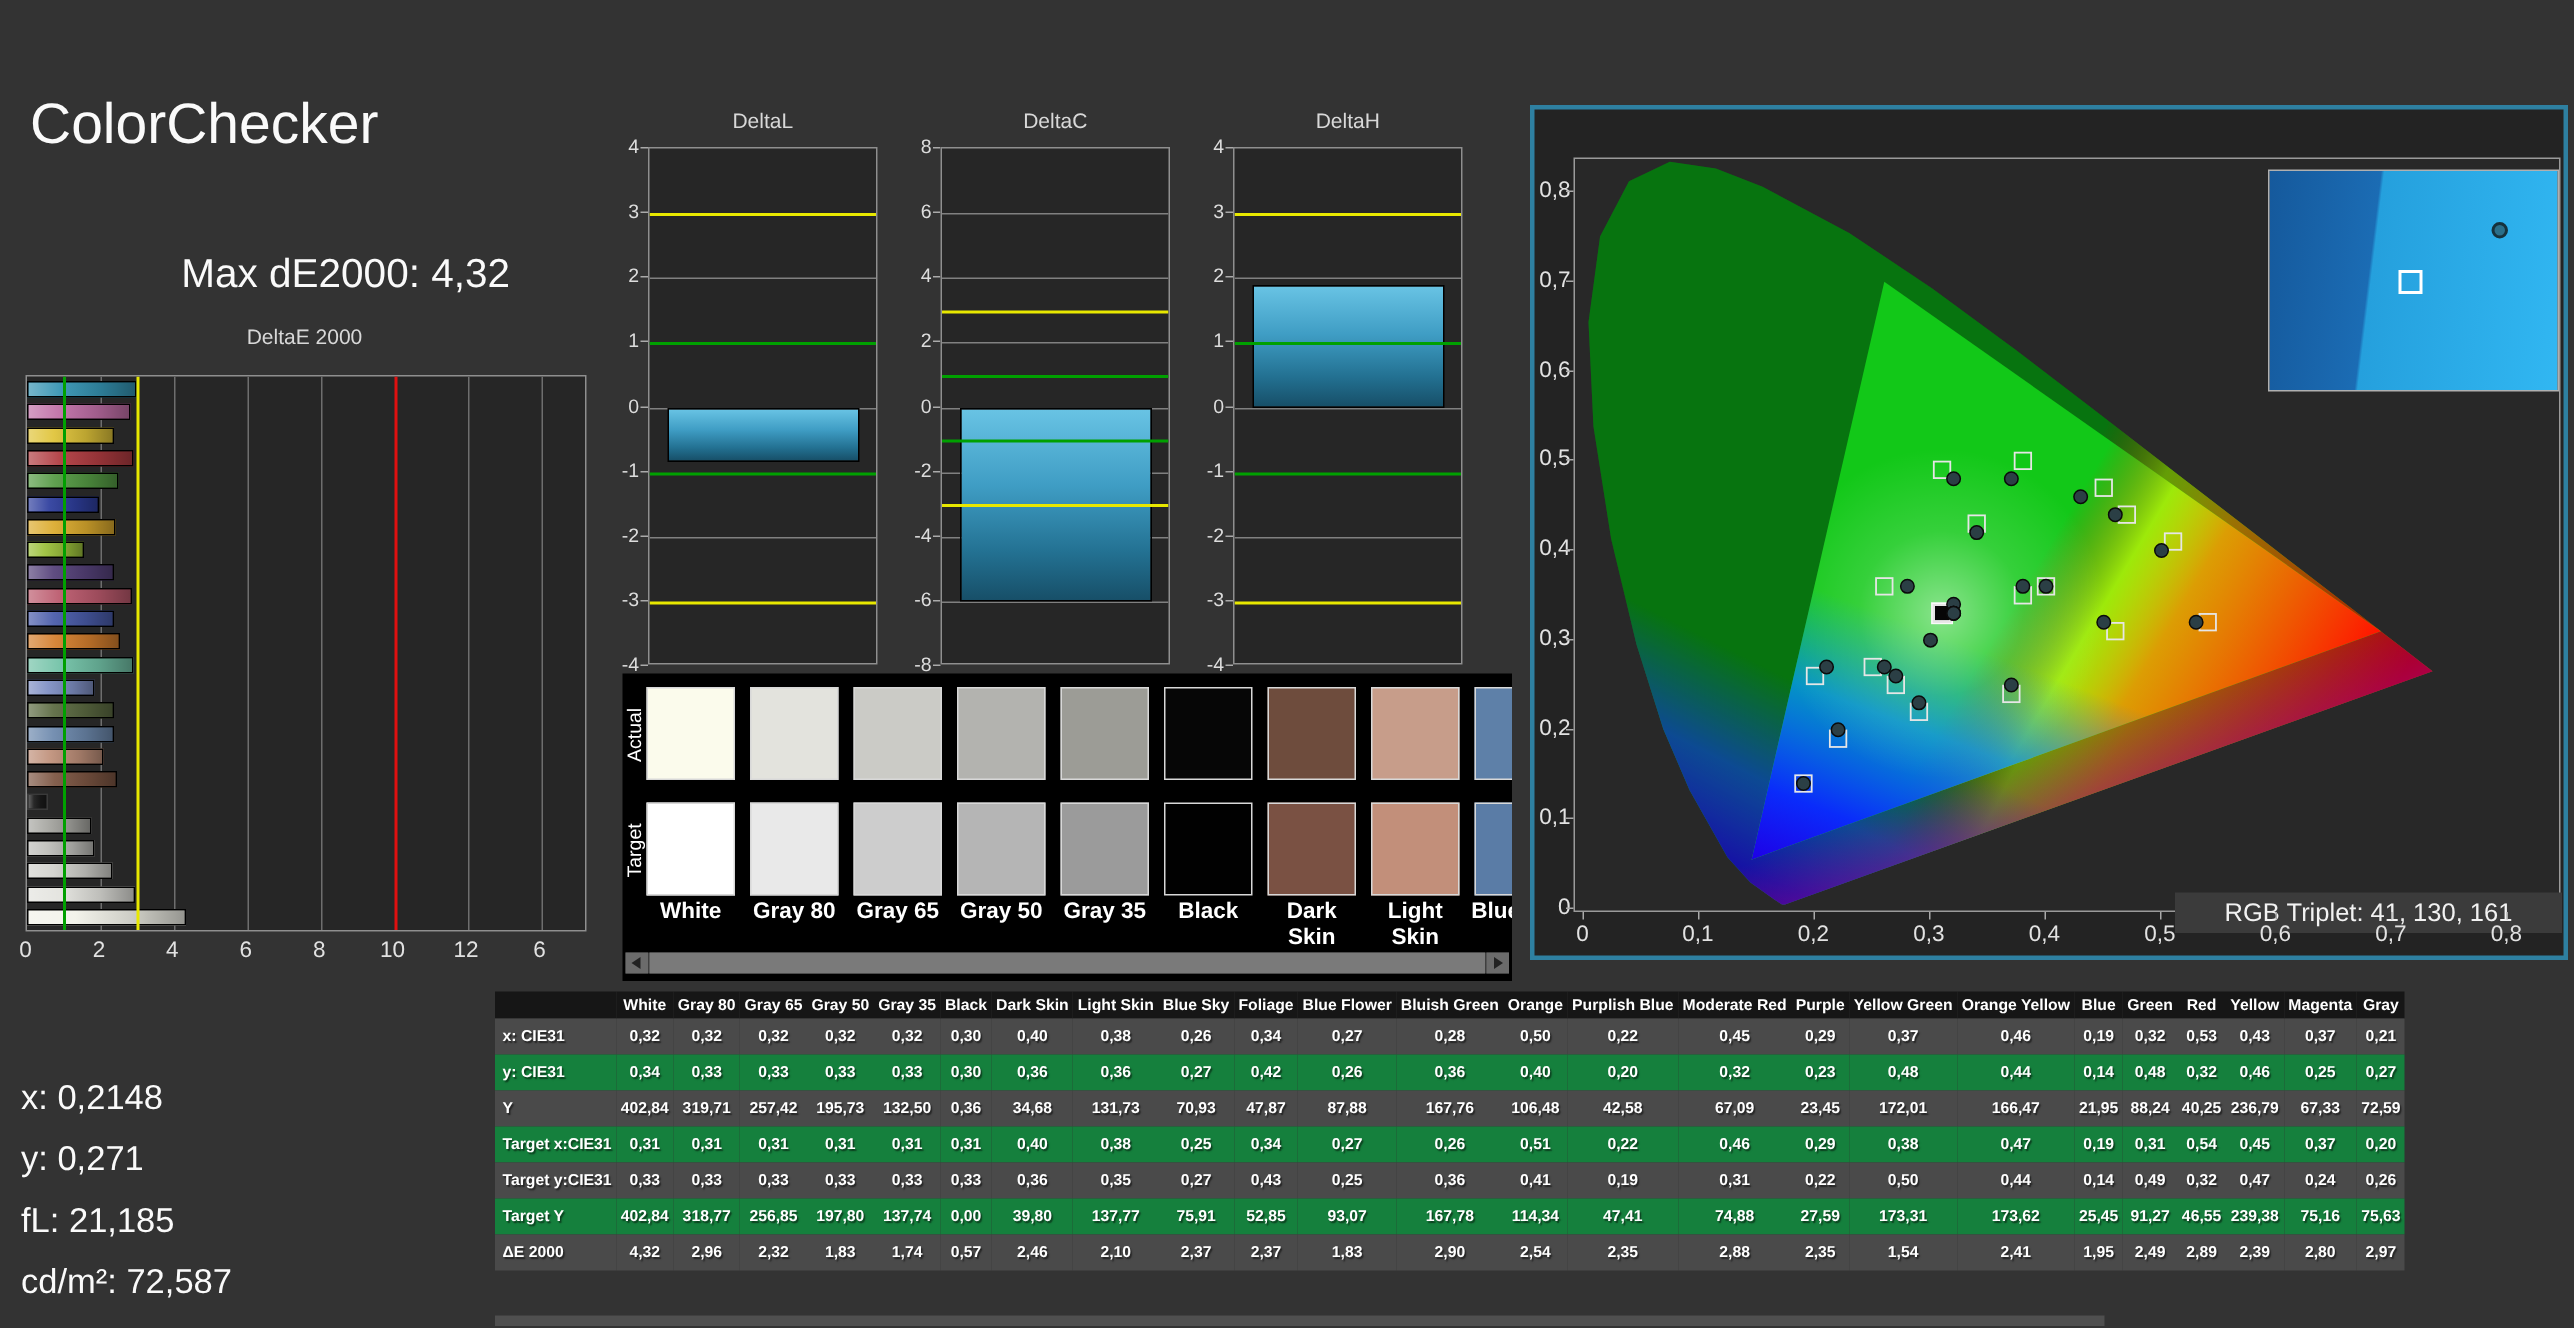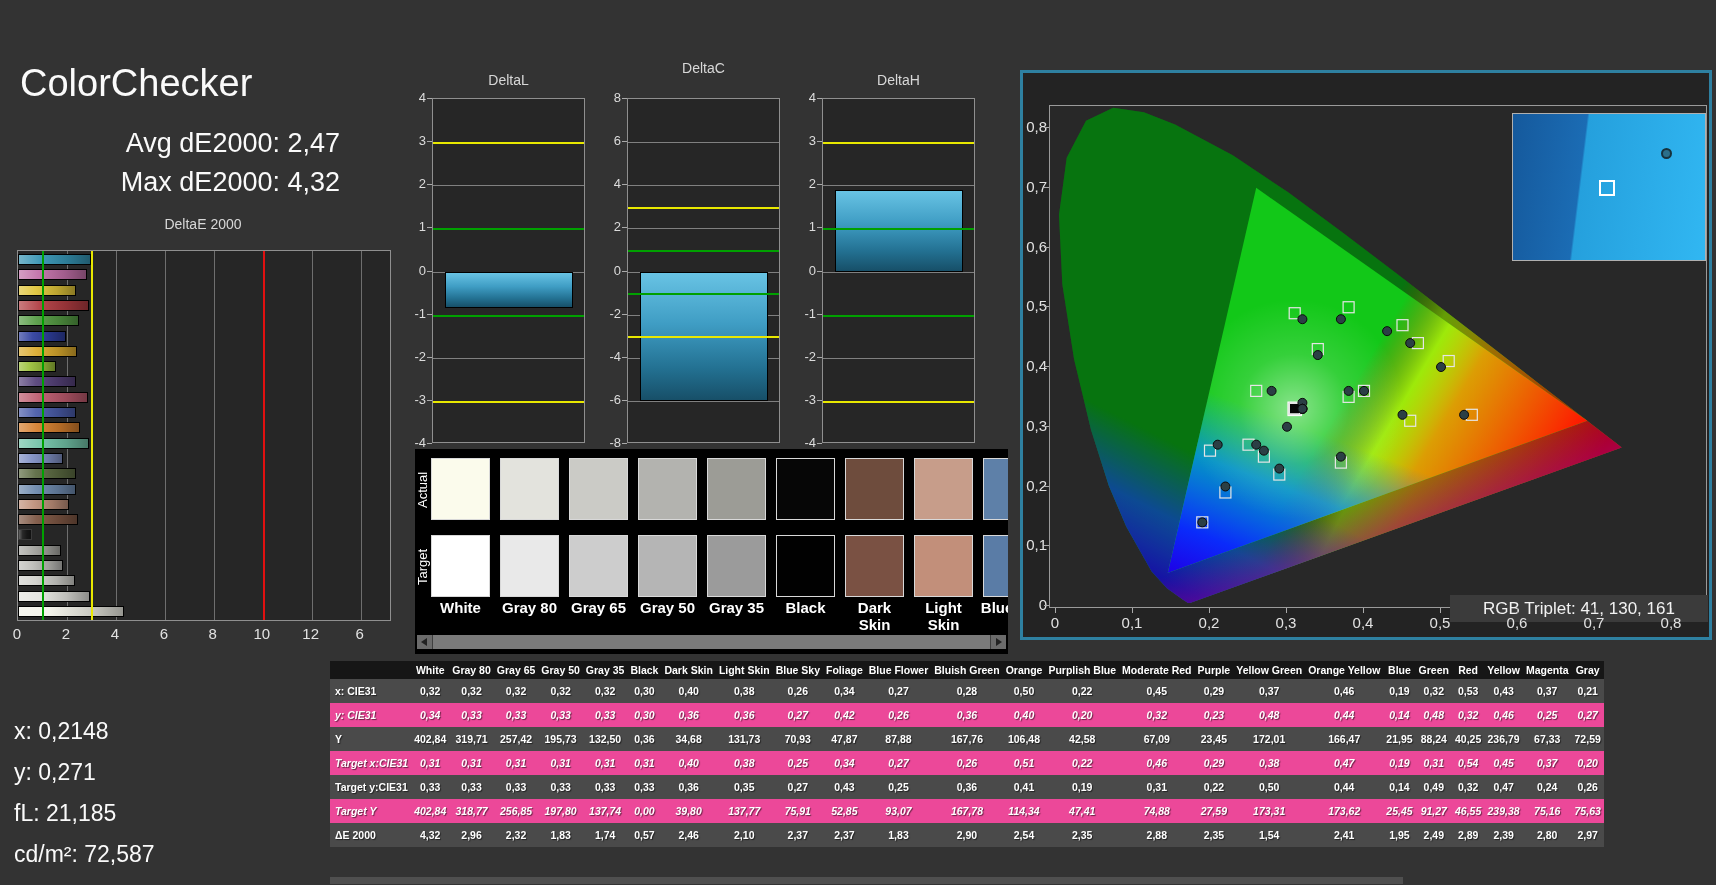--- a/index.html
+++ b/index.html
@@ -44,30 +44,29 @@
   .inset-dot{position:absolute;left:148px;top:34px;width:11px;height:11px;border-radius:50%;background:#2a6f8a;border:2px solid #16323d;box-sizing:border-box;}
   .rgb-label{position:absolute;left:400px;top:489px;width:258px;height:27px;line-height:27px;text-align:center;
              background:#3b3b3b;color:#f2f2f2;font-size:17px;}
   
   .table-wrap{position:absolute;left:330px;top:633px;}
   table.data{border-collapse:collapse;table-layout:auto;width:1073px;font-size:10.5px;font-weight:600;color:#fff;}
   table.data th{background:#161616;padding:3px 3px;white-space:nowrap;text-align:center;font-weight:600;}
   table.data td{padding:6px 3px;text-align:center;white-space:nowrap;text-shadow:1px 1px 1px rgba(0,0,0,.55);}
   table.data td.rowlabel{text-align:left;padding-left:5px;}
   table.data tr.dark{background:#4a4a4a;}
-  table.data tr.light{background:#ec4899;font-style:italic;}
+  table.data tr.light{background:#15803d;}
   .bottom-strip{position:absolute;left:330px;top:849px;width:1073px;height:7px;background:#4f4f4f;}
 </style>
 </head>
 <body>
 
 <div class="app">
 
   <div class="page-title">ColorChecker</div>
-  <div class="avg-line" style="top:100px;">Avg dE2000: 2,47</div>
   <div class="avg-line" style="top:139px;">Max dE2000: 4,32</div>
 
   <div class="chart-title" style="left:15px;top:188px;width:376px;">DeltaE 2000</div>
   <div class="chart-frame" id="deltae-plot" style="left:17px;top:222px;width:374px;height:371px;">
       <div class="vline" style="left: 13.1579%; background: rgb(110, 110, 110);"></div>
       <div class="vline" style="left: 26.3158%; background: rgb(110, 110, 110);"></div>
       <div class="vline" style="left: 39.4737%; background: rgb(110, 110, 110);"></div>
       <div class="vline" style="left: 52.6316%; background: rgb(110, 110, 110);"></div>
       <div class="vline" style="left: 78.9474%; background: rgb(110, 110, 110);"></div>
       <div class="vline" style="left: 92.1053%; background: rgb(110, 110, 110);"></div>
@@ -133,21 +132,21 @@
       <div class="chart-frame" style="left: 432px; top: 70px; width: 153px; height: 345px;">
         <div class="hline" style="top: 86.25px; background: rgb(128, 128, 128);"></div>
         <div class="hline" style="top: 172.5px; background: rgb(128, 128, 128);"></div>
         <div class="hline" style="top: 258.75px; background: rgb(128, 128, 128);"></div>
         <div class="bar-v" style="top: 172.5px; height: 36.6562px;"></div>
         <div class="hline" style="top: 129.375px; height: 2px; background: rgb(0, 160, 0);"></div>
         <div class="hline" style="top: 215.625px; height: 2px; background: rgb(0, 160, 0);"></div>
         <div class="hline" style="top: 43.125px; height: 2px; background: rgb(232, 232, 0);"></div>
         <div class="hline" style="top: 301.875px; height: 2px; background: rgb(232, 232, 0);"></div>
       </div>
-      <div class="chart-title" style="left: 627px; top: 32px; width: 153px; position: absolute;">DeltaC</div>
+      <div class="chart-title" style="left: 627px; top: 44px; width: 153px; position: absolute;">DeltaC</div>
       <div class="tick" style="left: 595px; top: 62px; width: 26px; text-align: right;">8</div>
       <div style="position: absolute; left: 622px; top: 70px; width: 5px; height: 1px; background: rgb(170, 170, 170);"></div>
       <div class="tick" style="left: 595px; top: 105.125px; width: 26px; text-align: right;">6</div>
       <div style="position: absolute; left: 622px; top: 113.125px; width: 5px; height: 1px; background: rgb(170, 170, 170);"></div>
       <div class="tick" style="left: 595px; top: 148.25px; width: 26px; text-align: right;">4</div>
       <div style="position: absolute; left: 622px; top: 156.25px; width: 5px; height: 1px; background: rgb(170, 170, 170);"></div>
       <div class="tick" style="left: 595px; top: 191.375px; width: 26px; text-align: right;">2</div>
       <div style="position: absolute; left: 622px; top: 199.375px; width: 5px; height: 1px; background: rgb(170, 170, 170);"></div>
       <div class="tick" style="left: 595px; top: 234.5px; width: 26px; text-align: right;">0</div>
       <div style="position: absolute; left: 622px; top: 242.5px; width: 5px; height: 1px; background: rgb(170, 170, 170);"></div>

